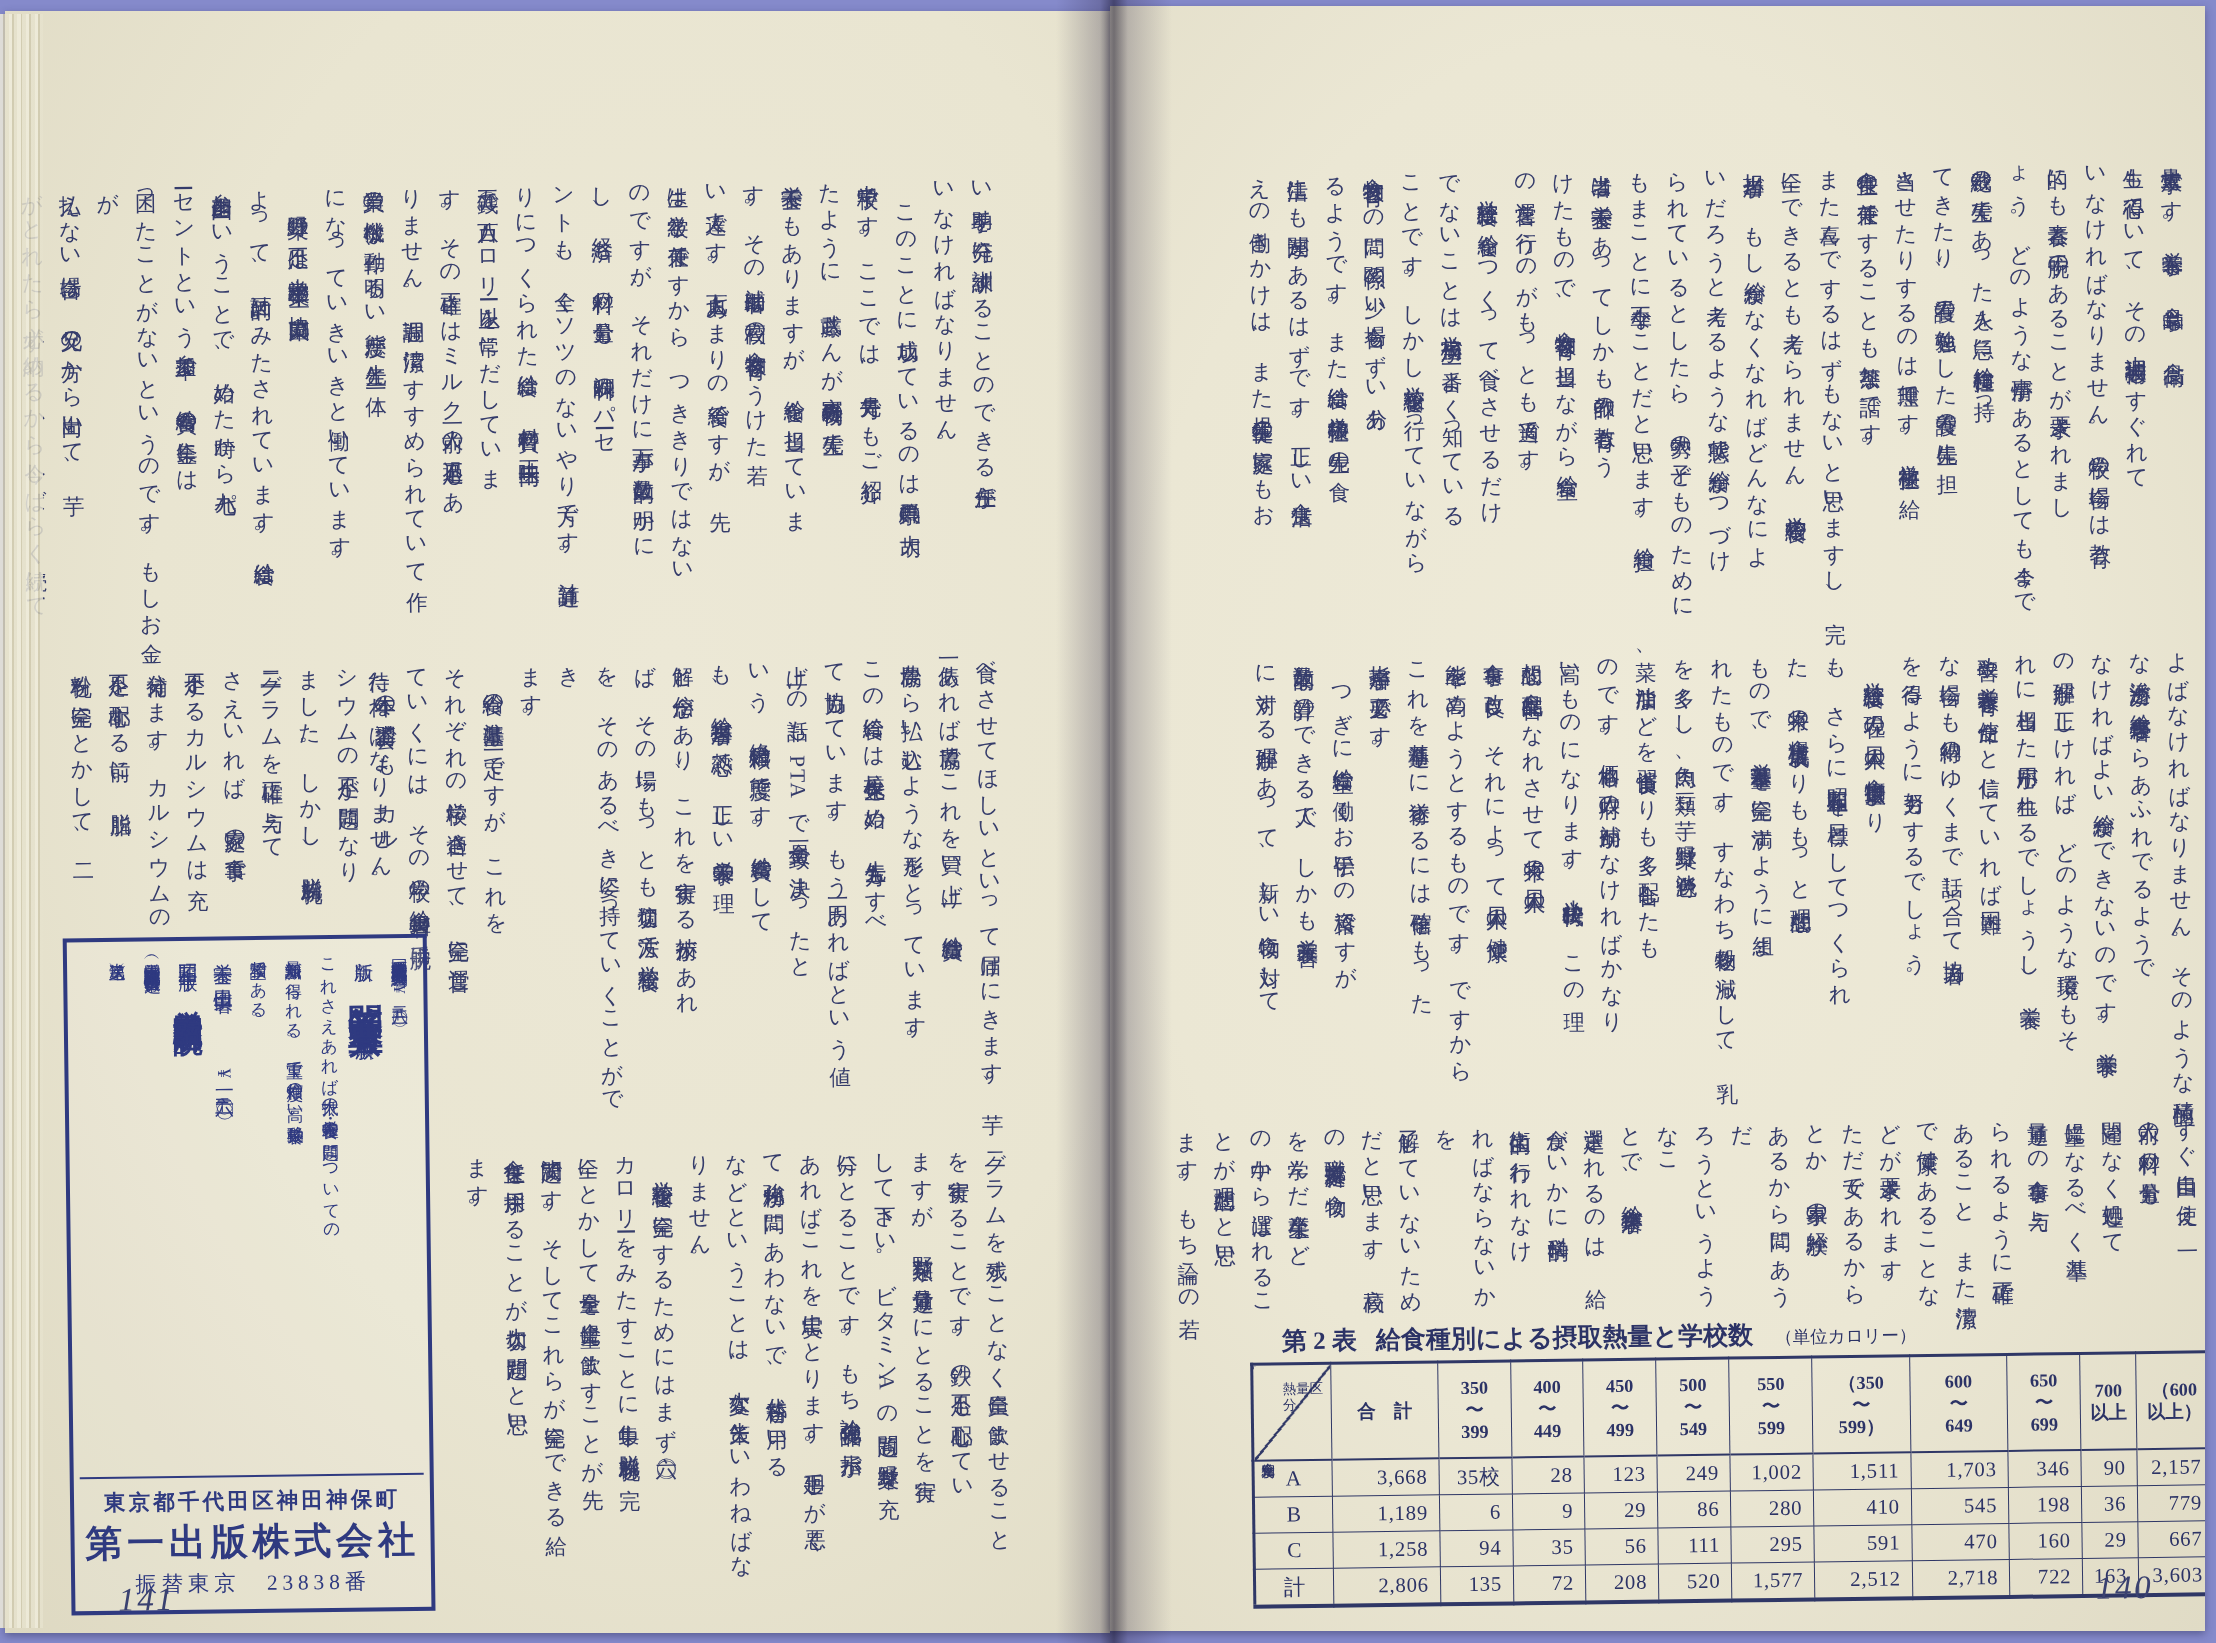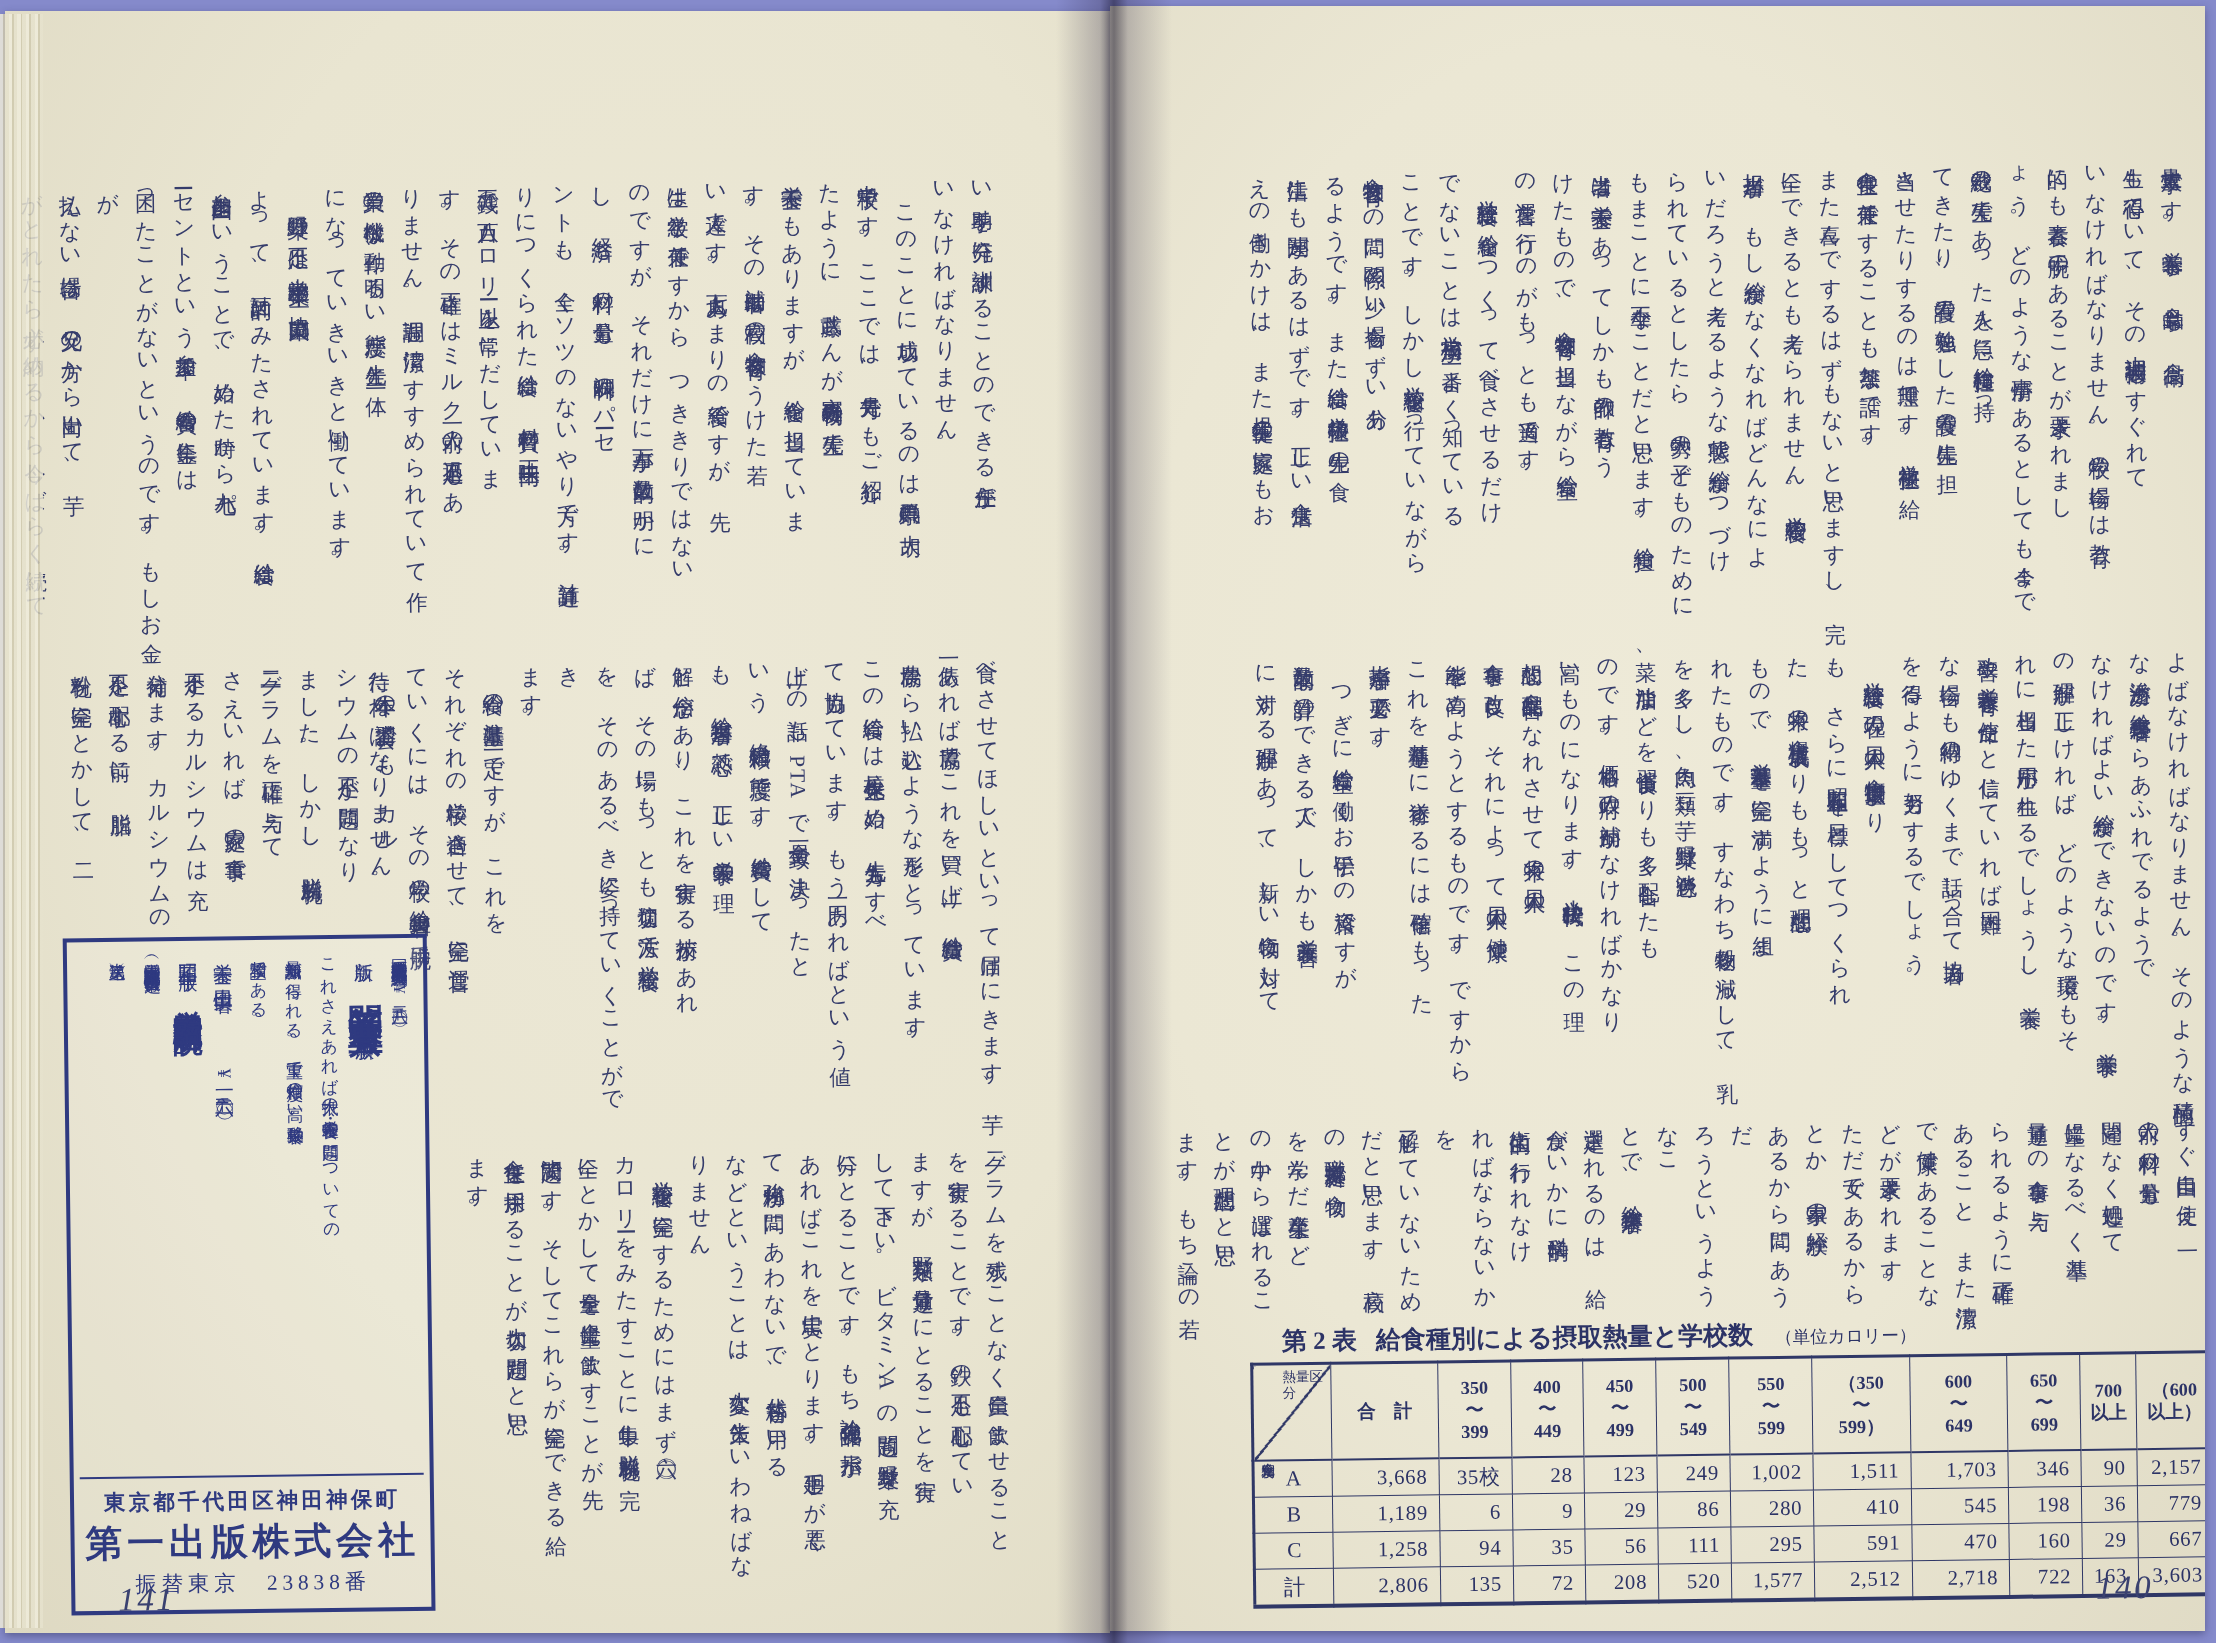--- a/index.html
+++ b/index.html
@@ -61,21 +61,21 @@
   .jtable thead th:nth-child(3),.jtable thead th:nth-child(4),
   .jtable thead th:nth-child(5),.jtable thead th:nth-child(6){width:75px;}
   .jtable thead th:nth-child(7){width:84px;}
   .jtable thead th:nth-child(8),.jtable thead th:nth-child(9){width:100px;}
   .jtable thead th:nth-child(10){width:75px;}
   .jtable thead th:nth-child(11){width:56px;}
   .jtable thead th:nth-child(12){width:76px;}
   .hline{line-height:1.22;font-size:18.3px;text-align:center;font-weight:bold;}
   .corner{position:relative;background:
     linear-gradient(to bottom right, rgba(0,0,0,0) calc(50% - 1.2px), #2f3766 calc(50% - 1.2px), #2f3766 calc(50% + 1.2px), rgba(0,0,0,0) calc(50% + 1.2px));}
-  .corner .c-top{position:absolute;top:4px;right:3.2px;width:45px;font-size:13.5px;line-height:1.15;text-align:left;font-weight:normal;font-family:Liberation Serif, serif;}
+  .corner .c-top{position:absolute;top:16px;right:3.2px;width:45px;font-size:13.5px;line-height:1.15;text-align:left;font-weight:normal;font-family:Liberation Serif, serif;}
   .corner .c-bottom{position:absolute;bottom:4px;left:4px;font-size:13.5px;writing-mode:vertical-rl;letter-spacing:0.8px;font-weight:normal;}
   .jtable tbody th{font-size:21.5px;font-weight:normal;text-align:center;height:35px;}
   .jtable tbody td{font-size:20.7px;text-align:right;padding-right:11px;letter-spacing:0.8px;}
   
   .ad-box{
     position:absolute;border:4px solid #2f3a80;background:rgba(255,255,255,.12);
   }
   .ad-top{
     position:absolute;left:6.4px;top:8px;right:6.4px;height:515px;
     writing-mode:vertical-rl;text-orientation:mixed;color:#2f3a80;

